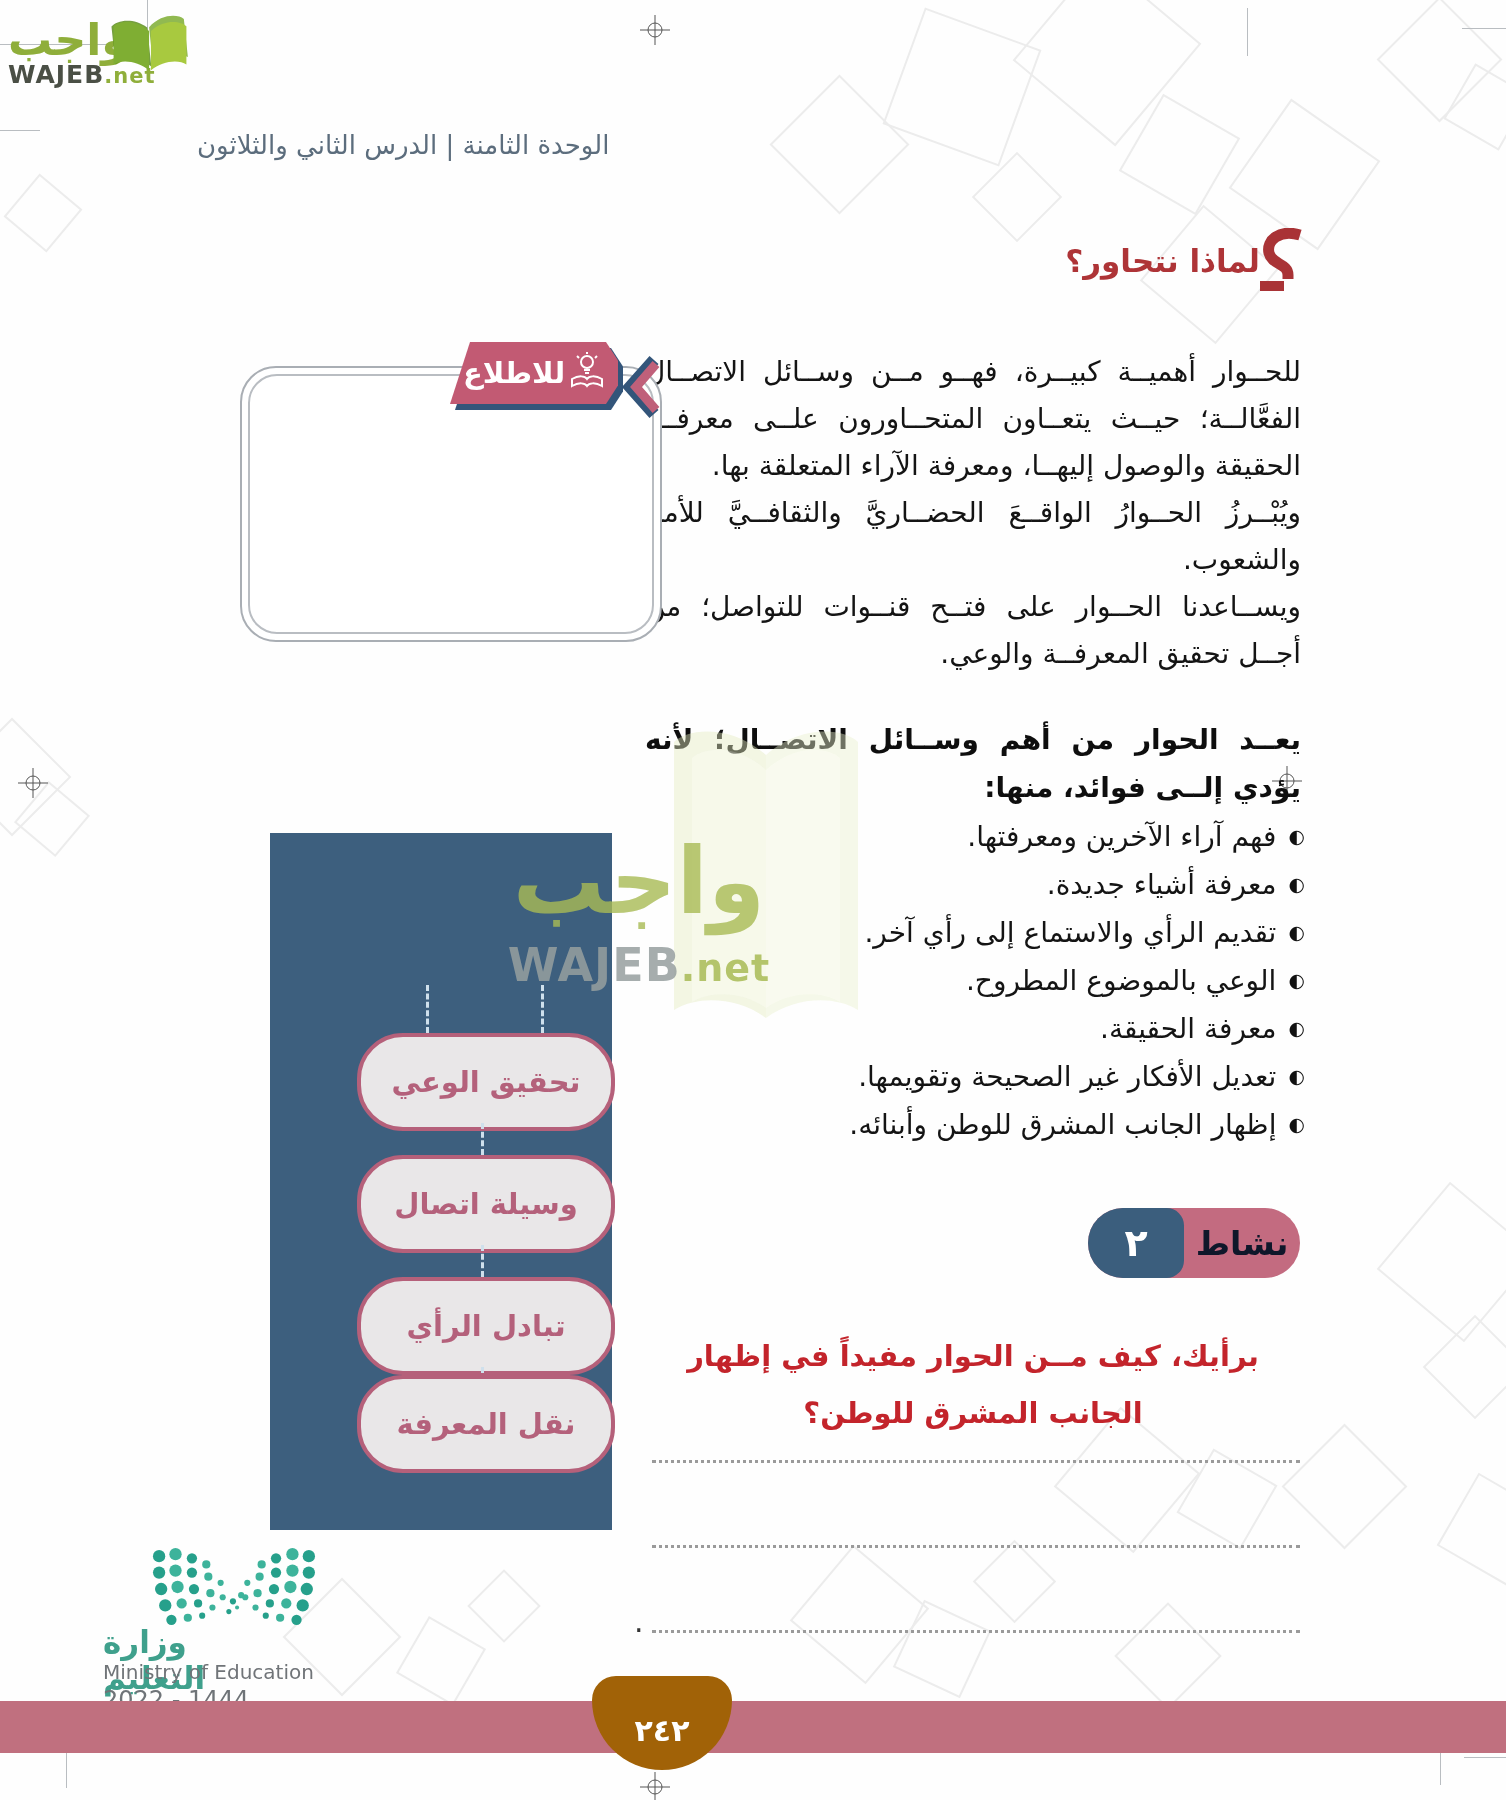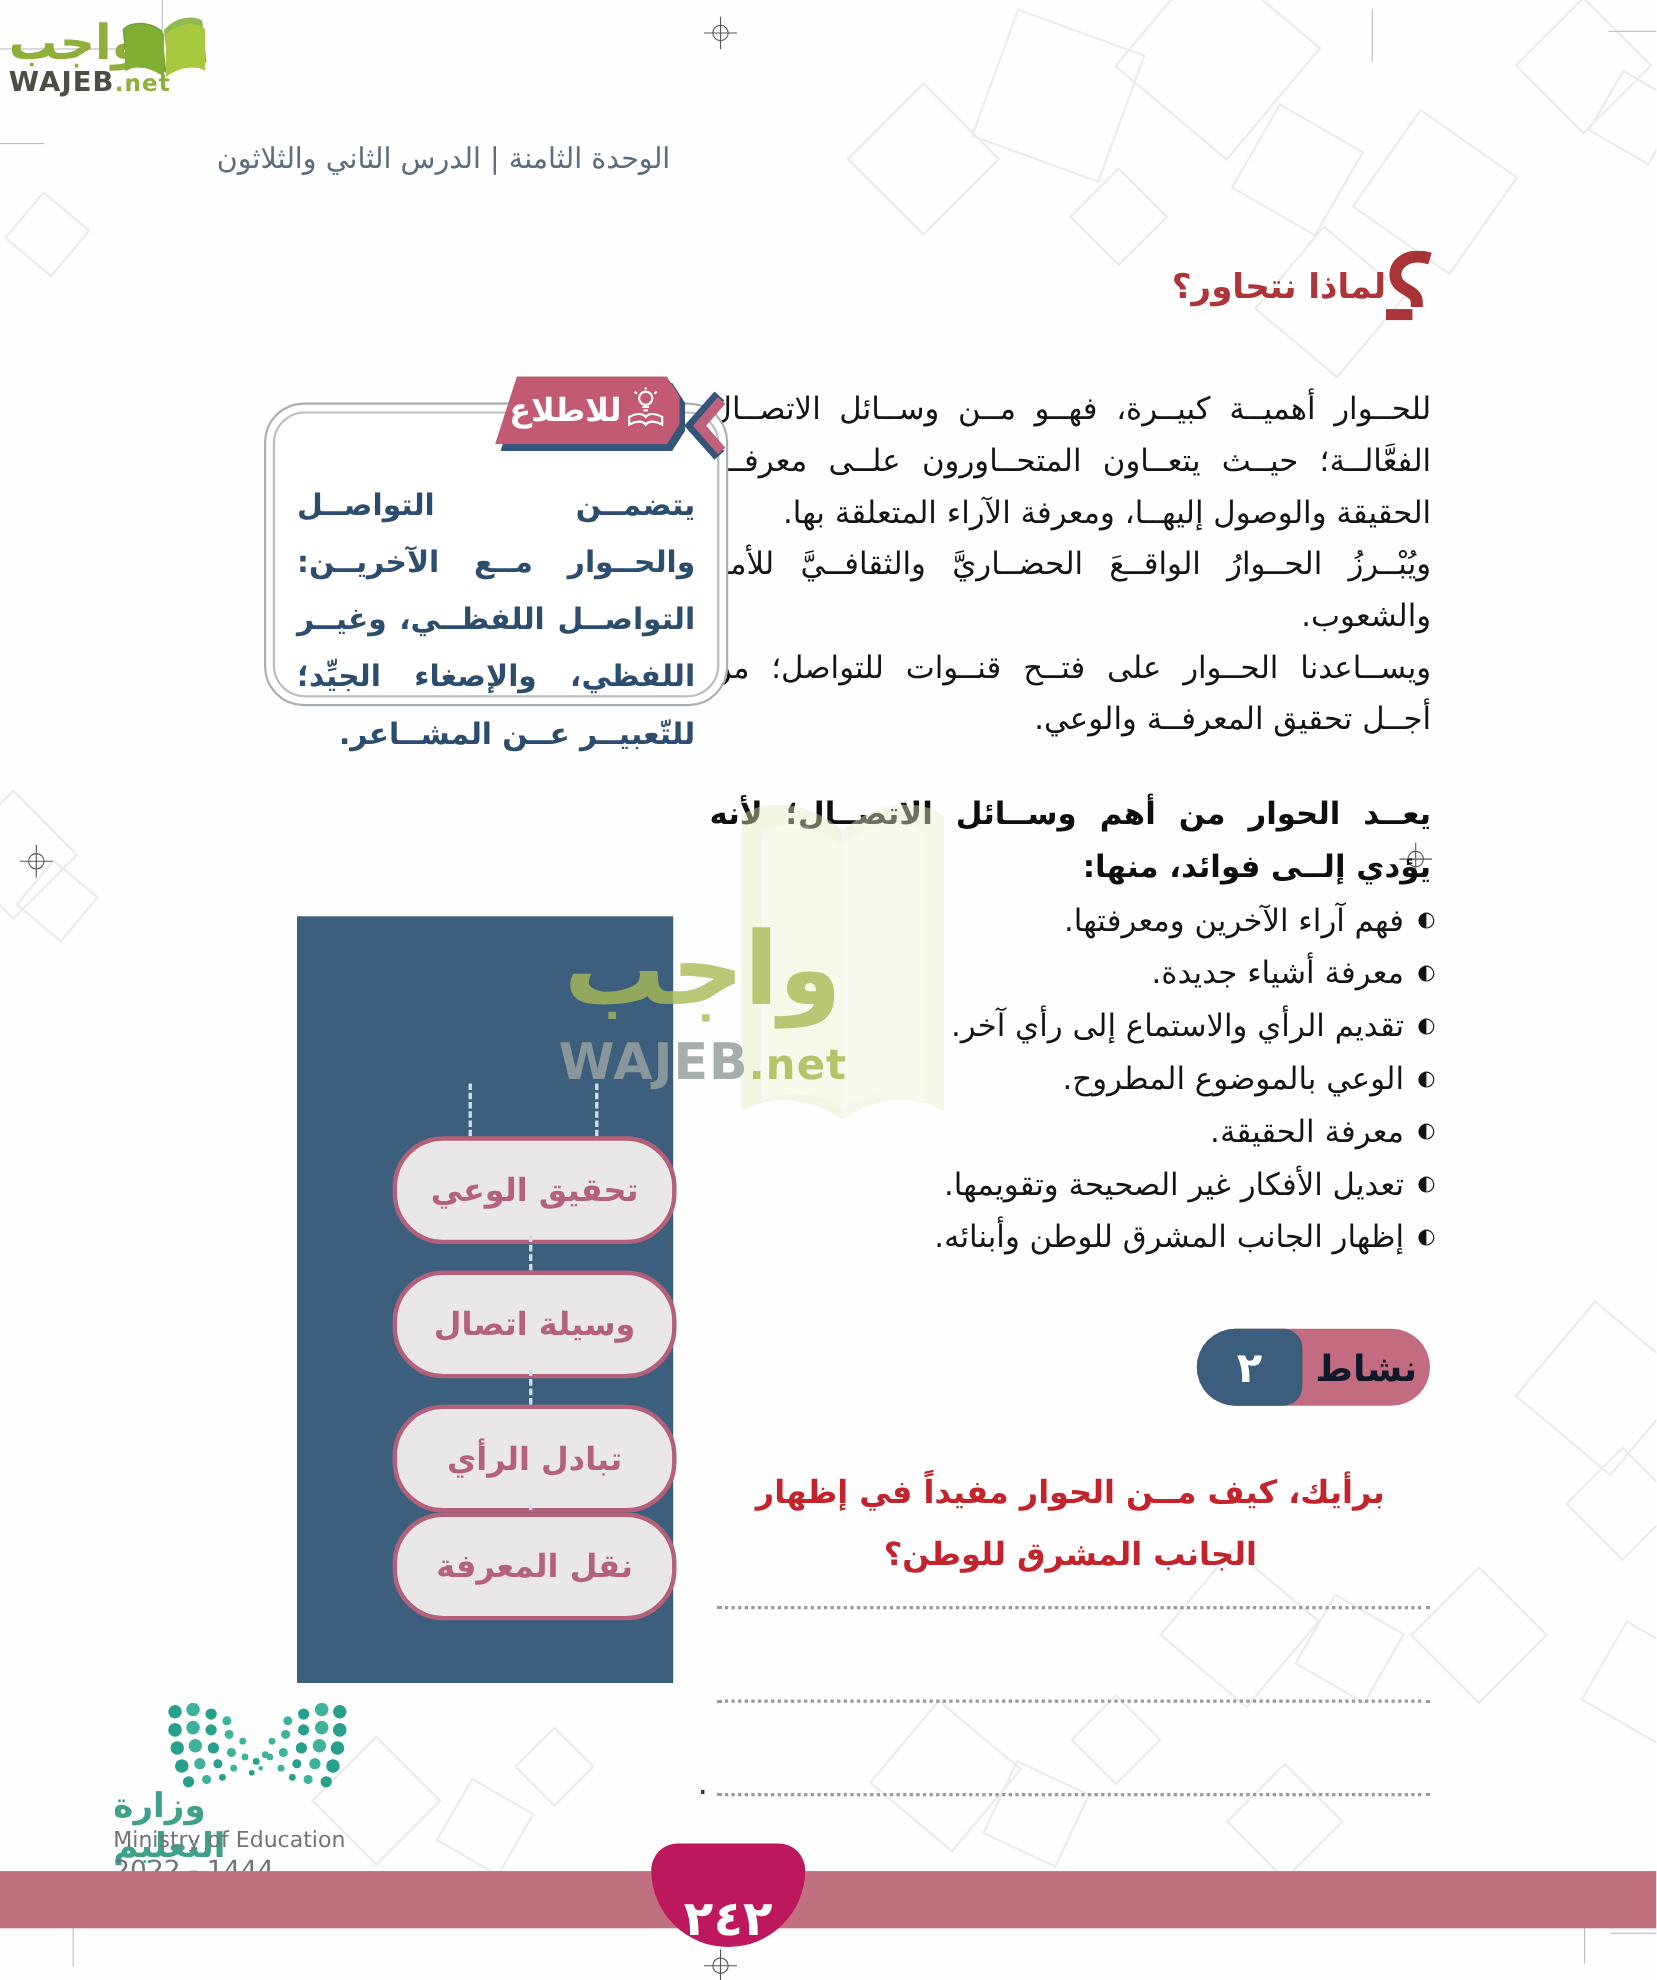--- a/index.html
+++ b/index.html
@@ -76,23 +76,23 @@
   .answer-line{position:absolute;left:652px;width:648px;height:0;border-bottom:3px dotted #9a9a9a;}
   .end-mark{position:absolute;left:634px;top:1604px;font-size:30px;color:#333;}
   
   .moe{position:absolute;left:85px;top:1548px;width:260px;height:170px;}
   .moe .dots{position:absolute;left:60px;top:0;}
   .moe .ar{position:absolute;left:18px;top:76px;width:180px;font-size:31px;font-weight:bold;
         color:#3fa08c;direction:rtl;text-align:left;letter-spacing:1px;}
   .moe .en{position:absolute;left:18px;top:112px;font-size:20px;color:#707478;}
   .moe .yr{position:absolute;left:18px;top:138px;font-size:24px;color:#6f7478;text-align:center;}
   .bottombar{position:absolute;left:0;top:1701px;width:1506px;height:52px;background:#c0707f;z-index:5;}
-  .pagenum{position:absolute;left:592px;top:1676px;width:140px;height:94px;background:#be185d;z-index:6;
-        border-radius:24px 24px 70px 70px;display:flex;align-items:flex-end;justify-content:center;
-        color:#fff;font-size:44px;font-weight:bold;padding-top:0;}
+  .pagenum{position:absolute;left:592px;top:1676px;width:140px;height:94px;background:#a16207;z-index:6;
+        border-radius:24px 24px 70px 70px;display:flex;align-items:center;justify-content:center;
+        color:#fff;font-size:30px;font-weight:bold;padding-top:0;}
   .pagenum span{margin-top:14px;}
 </style>
 </head>
 <body>
 
 <div class="page">
 
   <div>
     <div class="sq" style="left:790px;top:95px;width:95px;height:95px;transform:rotate(45deg);"></div>
     <div class="sq" style="left:900px;top:25px;width:120px;height:120px;transform:rotate(20deg);"></div>
@@ -241,21 +241,20 @@
         </span>
         <span class="lbl">للاطلاع</span>
       </div>
     </div>
     <span class="chevron">
       <svg width="42" height="62" viewBox="0 0 42 62" fill="none">
         <path d="M34 4 L10 31 L34 58" stroke="#33557a" stroke-width="12"></path>
         <path d="M36 8 L16 31 L36 54" stroke="#c0607a" stroke-width="9"></path>
       </svg>
     </span>
-    <div class="content">يتضمــن التواصــل والحــوار مــع الآخريــن: التواصــل اللفظــي، وغيــر اللفظي، والإصغاء الجيِّد؛ للتّعبيــر عــن المشــاعر.</div>
   </div>
 
   <div class="panel">
     <div class="dash" style="left:156px;top:152px;height:48px;"></div>
     <div class="dash" style="left:271px;top:152px;height:48px;"></div>
     <div class="node" style="top:200px;">تحقيق الوعي</div>
     <div class="dash" style="left:211px;top:290px;height:32px;"></div>
     <div class="node" style="top:322px;">وسيلة اتصال</div>
     <div class="dash" style="left:211px;top:412px;height:32px;"></div>
     <div class="node" style="top:444px;">تبادل الرأي</div>

